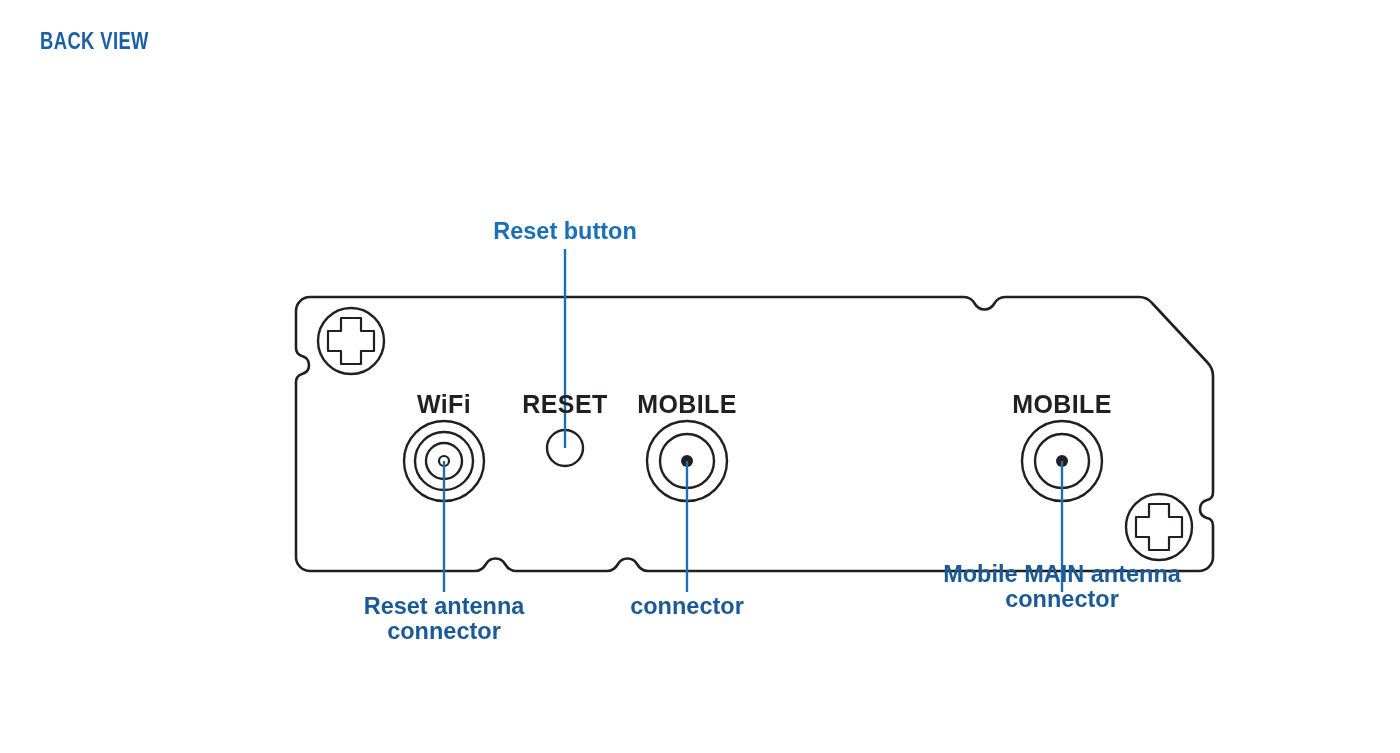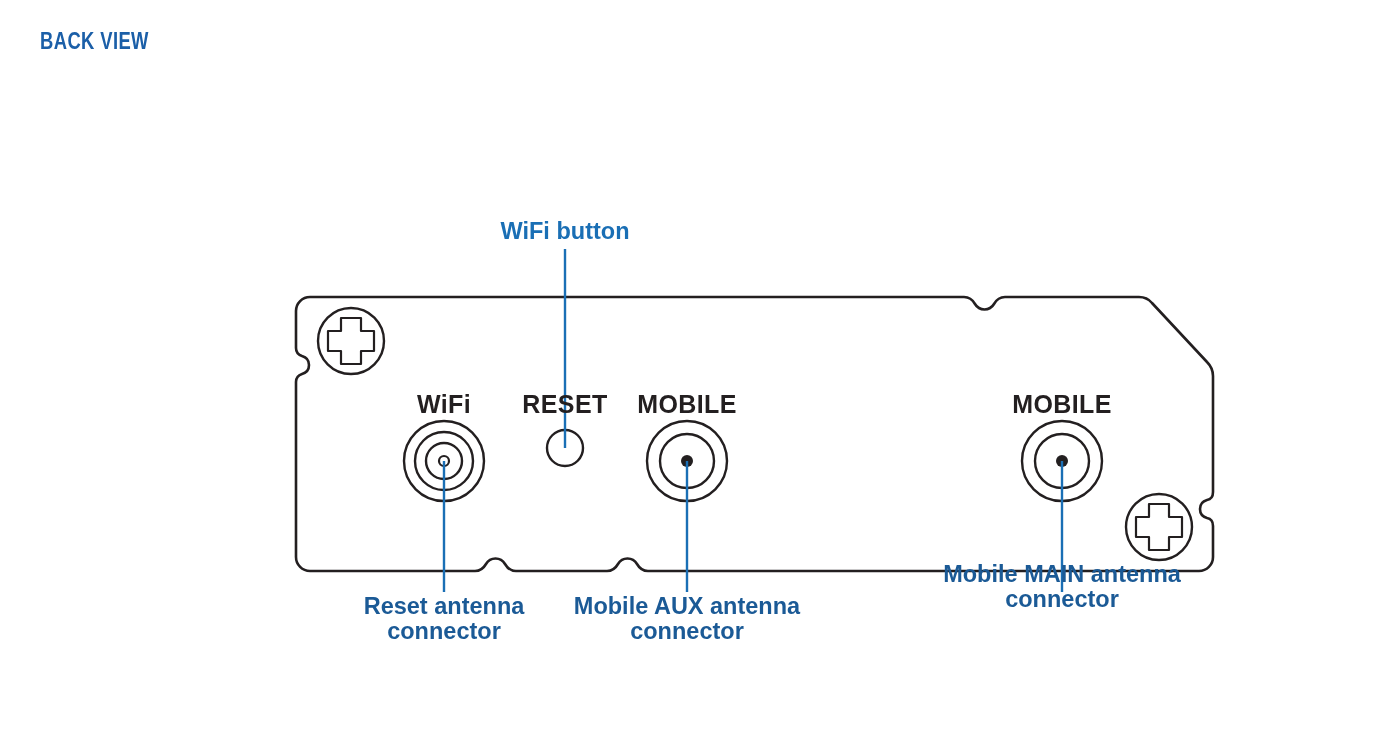--- a/index.html
+++ b/index.html
@@ -192,30 +192,29 @@
     <line class="leader" x1="687" y1="461" x2="687" y2="592"></line>
     <line class="leader" x1="1062" y1="461" x2="1062" y2="592"></line>
 
     <text class="port-label" x="444" y="413">WiFi</text>
     <text class="port-label" x="565" y="413">RESET</text>
     <text class="port-label" x="687" y="413">MOBILE</text>
     <text class="port-label" x="1062" y="413">MOBILE</text>
   </svg>
 
   <div class="callout top" style="left:565px; top:219px;">
-    <div>WiFi button</div>
+    <div>Reset button</div>
   </div>
 
   <div class="callout" style="left:444px; top:594px;">
     <div>Reset antenna</div>
     <div>connector</div>
   </div>
 
   <div class="callout" style="left:687px; top:594px;">
-    <div>Mobile AUX antenna</div>
     <div>connector</div>
   </div>
 
   <div class="callout" style="left:1062px; top:562px;">
     <div>Mobile MAIN antenna</div>
     <div>connector</div>
   </div>
 </div>
 
 </body></html>

